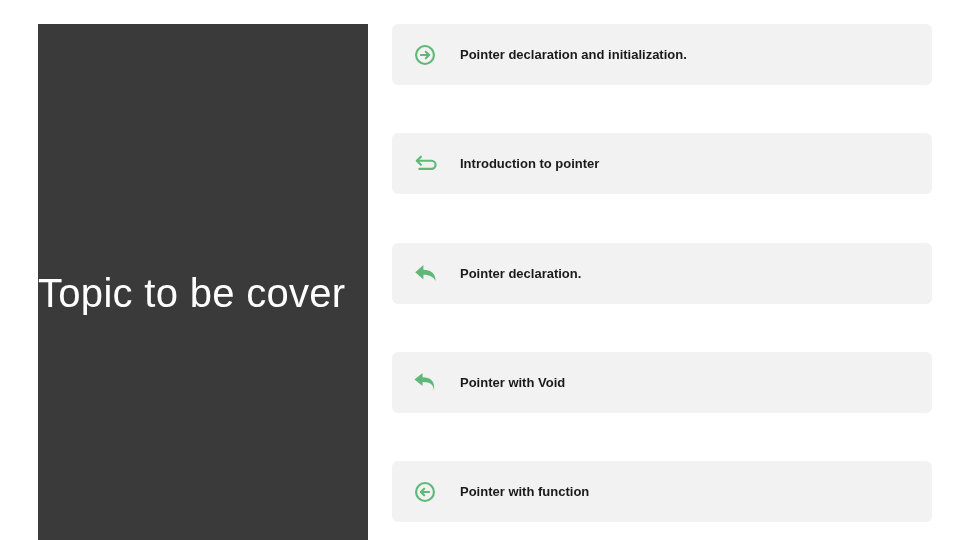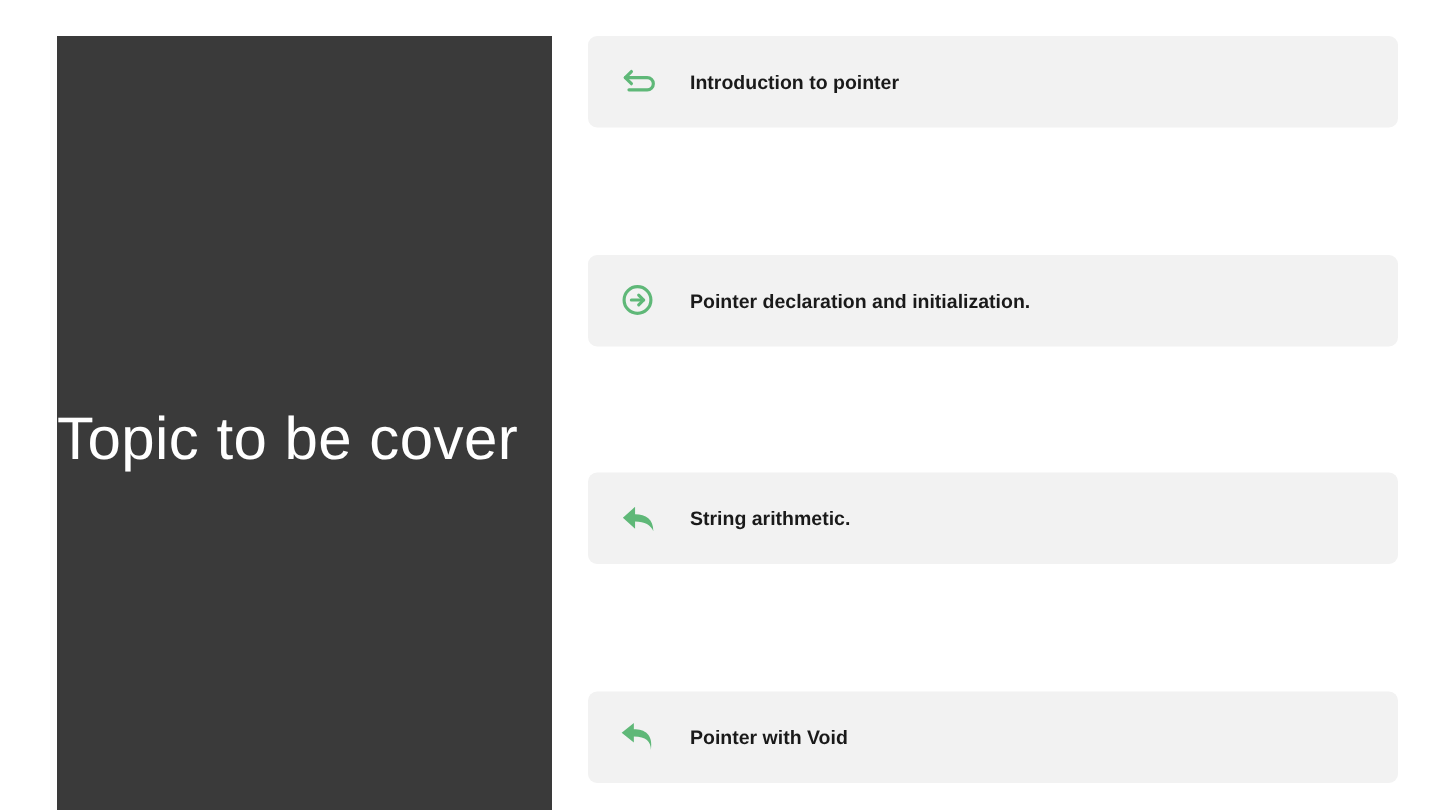--- a/index.html
+++ b/index.html
@@ -75,54 +75,64 @@
 
   <div class="left-panel">
     <h1>Topic to be cover</h1>
   </div>
 
   <div class="right-panel">
 
     <div class="topic-row">
       <span class="icon">
         <svg viewBox="0 0 32 32" fill="none" stroke="currentColor" stroke-width="2.6" stroke-linecap="round" stroke-linejoin="round">
-          <path d="M6 12 H24 a5 5 0 0 1 0 10 H9"></path>
-          <path d="M11 7 L6 12 L11 17"></path>
-        </svg>
-      </span>
-      <span class="label">Introduction to pointer</span>
-    </div>
-
-    <div class="topic-row">
-      <span class="icon">
-        <svg viewBox="0 0 32 32" fill="none" stroke="currentColor" stroke-width="2.6" stroke-linecap="round" stroke-linejoin="round">
           <circle cx="16" cy="16" r="11"></circle>
           <path d="M11 16 H21"></path>
           <path d="M17 12 L21 16 L17 20"></path>
         </svg>
       </span>
       <span class="label">Pointer declaration and initialization.</span>
     </div>
 
     <div class="topic-row">
       <span class="icon">
+        <svg viewBox="0 0 32 32" fill="none" stroke="currentColor" stroke-width="2.6" stroke-linecap="round" stroke-linejoin="round">
+          <path d="M6 12 H24 a5 5 0 0 1 0 10 H9"></path>
+          <path d="M11 7 L6 12 L11 17"></path>
+        </svg>
+      </span>
+      <span class="label">Introduction to pointer</span>
+    </div>
+
+    <div class="topic-row">
+      <span class="icon">
         <svg viewBox="0 0 32 32" fill="currentColor">
           <path d="M14 6 L4 15 L14 24 L14 18 C22 18 27 21 29 26 C29 16 23 12 14 12 Z"></path>
         </svg>
       </span>
-      <span class="label">String arithmetic.</span>
+      <span class="label">Pointer declaration.</span>
     </div>
 
 
     <div class="topic-row">
       <span class="icon">
         <svg viewBox="0 0 32 32" fill="currentColor">
           <path d="M13 5 L3 13 L13 21 L13 16 C23 16 27 20 27 27 C29 14 22 10 13 10 Z"></path>
         </svg>
       </span>
       <span class="label">Pointer with Void</span>
     </div>
 
 
+    <div class="topic-row">
+      <span class="icon">
+        <svg viewBox="0 0 32 32" fill="none" stroke="currentColor" stroke-width="2.6" stroke-linecap="round" stroke-linejoin="round">
+          <circle cx="16" cy="16" r="11"></circle>
+          <path d="M21 16 H11"></path>
+          <path d="M15 12 L11 16 L15 20"></path>
+        </svg>
+      </span>
+      <span class="label">Pointer with function</span>
+    </div>
 
   </div>
 
 </div>
 
 </body></html>

